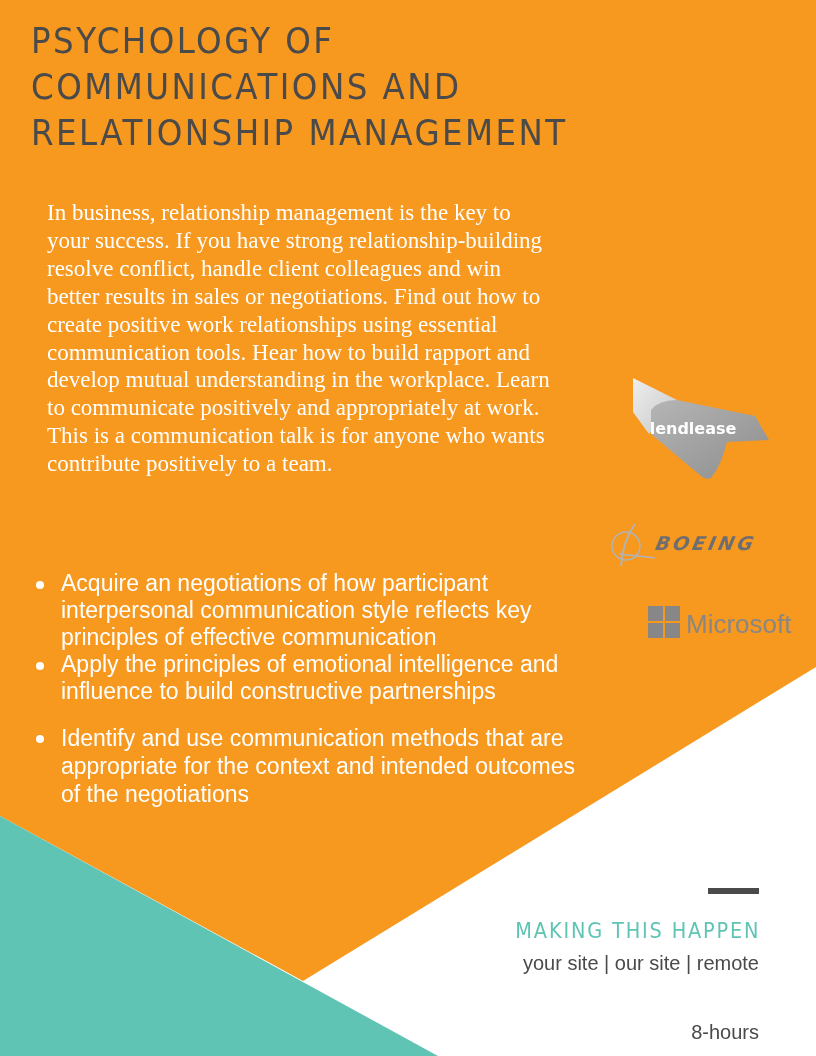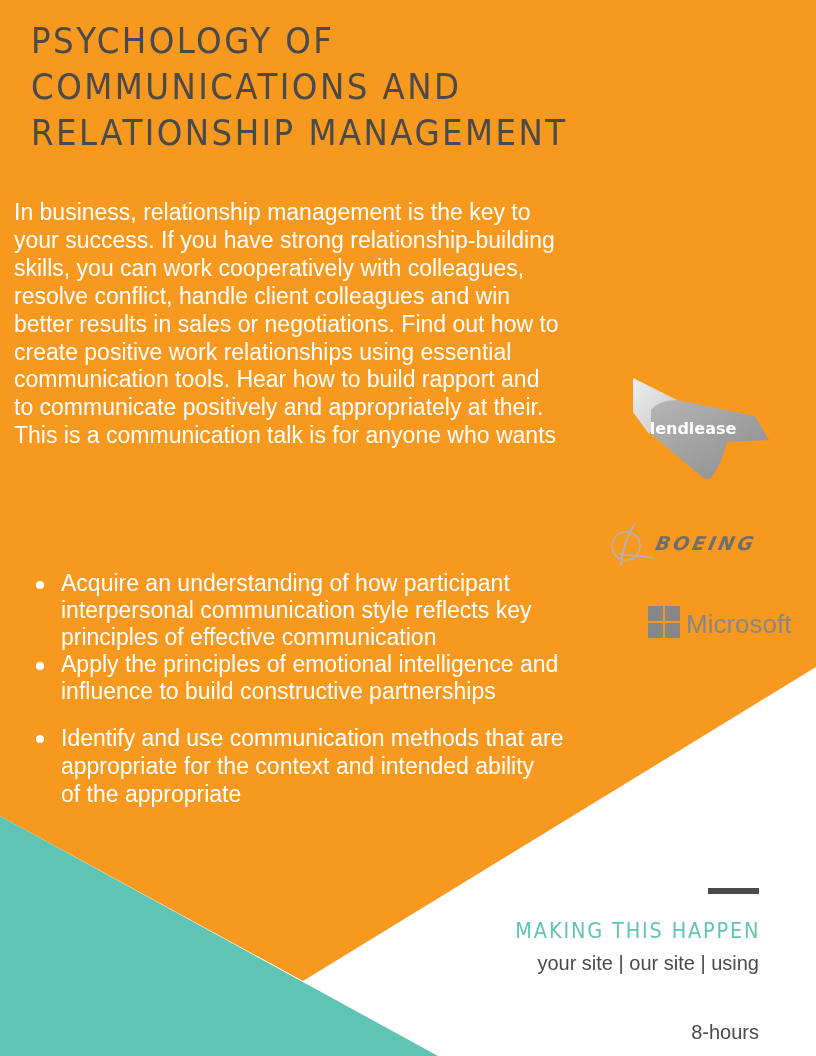--- a/index.html
+++ b/index.html
@@ -7,22 +7,22 @@
     .bg { position: absolute; left: 0; top: 0; width: 816px; height: 1056px; }
     .title {
       position: absolute; left: 31px; top: 18px; width: 720px;
       font-family: "DejaVu Sans", sans-serif; font-weight: normal;
       font-size: 35px; line-height: 46px; letter-spacing: 2.6px;
       color: #4a4a4a; margin: 0; text-transform: uppercase;
       transform: scaleX(0.93); transform-origin: left top;
     }
     .title span { display: block; white-space: nowrap; }
     .intro {
-      position: absolute; left: 14px; top: 199px; width: 640px;
-      font-family: Liberation Sans, sans-serif; font-size: 23px; line-height: 27.9px;
+      position: absolute; left: 47px; top: 199px; width: 640px;
+      font-family: Liberation Serif, serif; font-size: 23px; line-height: 27.9px;
       color: #ffffff; margin: 0;
     }
     .intro span { display: block; white-space: nowrap; }
     .bullets { position: absolute; left: 31px; top: 570px; width: 640px; margin: 0; padding: 0; list-style: none;
       font-family: "Liberation Sans", sans-serif; font-size: 23px; line-height: 27px; color: #ffffff; }
     .bullets li { position: relative; padding-left: 30px; margin: 0; }
     .bullets li .line { display: block; white-space: nowrap; }
     .bullets li .dot { position: absolute; left: 5px; top: 11px; width: 8px; height: 8px; border-radius: 50%; background: #ffffff; }
     .bullets li.b3 { margin-top: 19px; line-height: 28px; }
     .logo { position: absolute; }
@@ -49,46 +49,47 @@
 
 <h1 class="title">
   <span>PSYCHOLOGY OF</span>
   <span>COMMUNICATIONS AND</span>
   <span>RELATIONSHIP MANAGEMENT</span>
 </h1>
 
 <p class="intro">
   <span>In business, relationship management is the key to</span>
   <span>your success. If you have strong relationship-building</span>
-  <span>skills, you can work cooperatively with colleagues,</span>
   <span>resolve conflict, handle client colleagues and win</span>
   <span>better results in sales or negotiations. Find out how to</span>
   <span>create positive work relationships using essential</span>
   <span>communication tools. Hear how to build rapport and</span>
-  <span>to communicate positively and appropriately at their.</span>
+  <span>develop mutual understanding in the workplace. Learn</span>
+  <span>to communicate positively and appropriately at work.</span>
   <span>This is a communication talk is for anyone who wants</span>
+  <span>contribute positively to a team.</span>
 </p>
 
 <ul class="bullets">
   <li>
     <span class="dot"></span>
-    <span class="line">Acquire an understanding of how participant</span>
+    <span class="line">Acquire an negotiations of how participant</span>
     <span class="line">interpersonal communication style reflects key</span>
     <span class="line">principles of effective communication</span>
   </li>
   <li>
     <span class="dot"></span>
     <span class="line">Apply the principles of emotional intelligence and</span>
     <span class="line">influence to build constructive partnerships</span>
   </li>
   <li class="b3">
     <span class="dot"></span>
     <span class="line">Identify and use communication methods that are</span>
-    <span class="line">appropriate for the context and intended ability</span>
-    <span class="line">of the appropriate</span>
+    <span class="line">appropriate for the context and intended outcomes</span>
+    <span class="line">of the negotiations</span>
   </li>
 </ul>
 
 <div class="logo" style="left:629px; top:376px; width:142px; height:106px;">
   <svg width="142" height="106" viewBox="0 0 142 106" xmlns="http://www.w3.org/2000/svg">
     <defs>
       <linearGradient id="llA" x1="0" y1="0" x2="1" y2="1">
         <stop offset="0" stop-color="#eeeeee"></stop>
         <stop offset="1" stop-color="#c8c8c8"></stop>
       </linearGradient>
@@ -117,14 +118,14 @@
     <rect x="1" y="1" width="15" height="15" fill="#878787"></rect>
     <rect x="18" y="1" width="15" height="15" fill="#878787"></rect>
     <rect x="1" y="18" width="15" height="15" fill="#878787"></rect>
     <rect x="18" y="18" width="15" height="15" fill="#878787"></rect>
     <text x="39" y="28" font-family="Liberation Sans, sans-serif" font-size="26" fill="#878787">Microsoft</text>
   </svg>
 </div>
 
 <div class="dash"></div>
 <h2 class="cta-heading">MAKING THIS HAPPEN</h2>
-<p class="cta-line" style="top:952px;">your site | our site | using</p>
+<p class="cta-line" style="top:952px;">your site | our site | remote</p>
 <p class="cta-line" style="top:1021px;">8-hours</p>
 
 </body></html>

